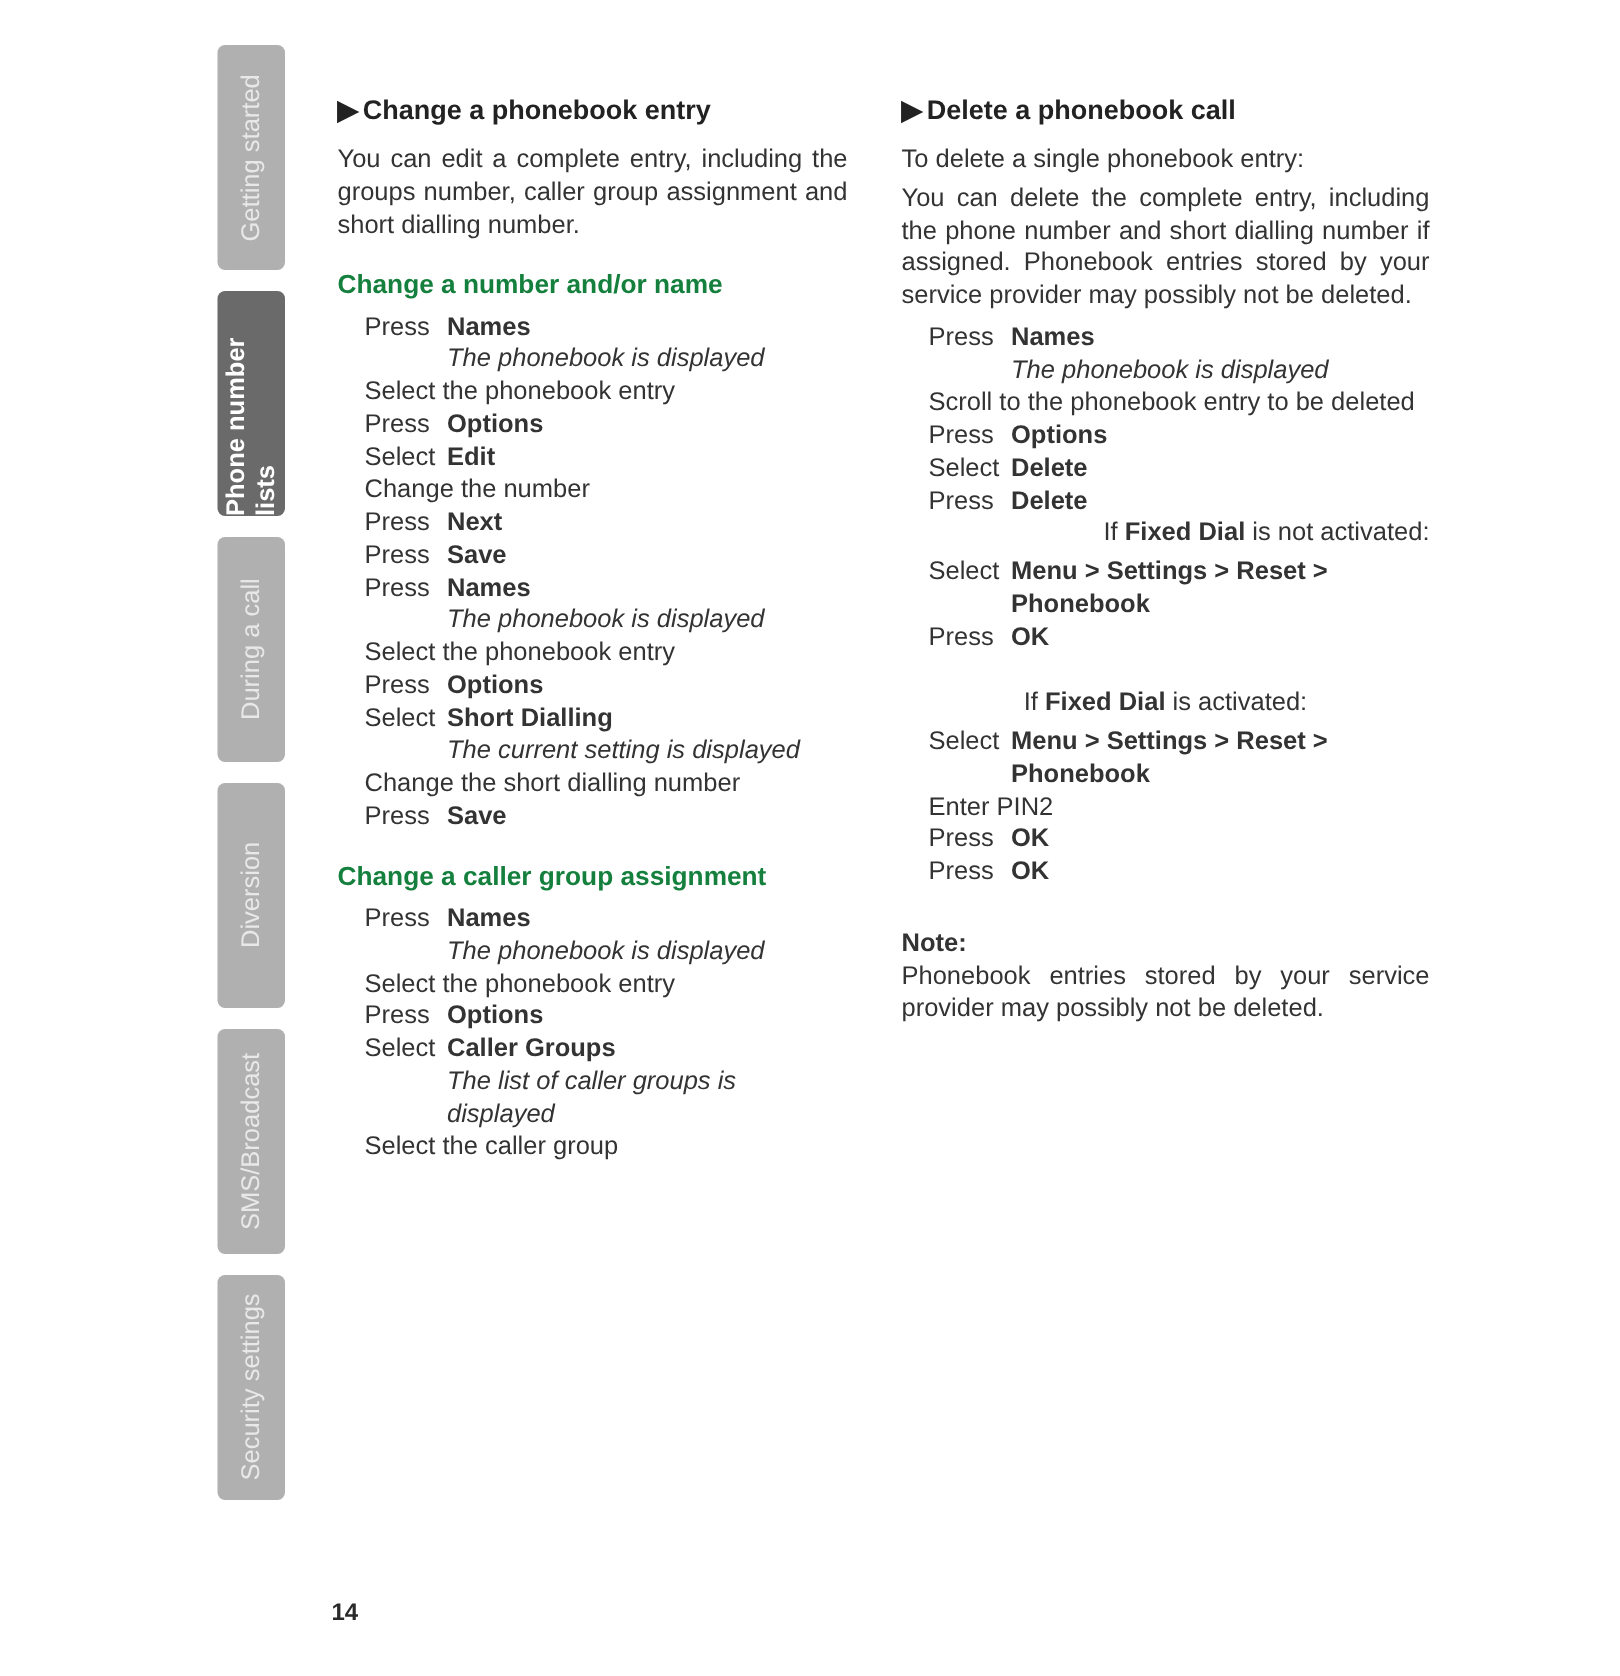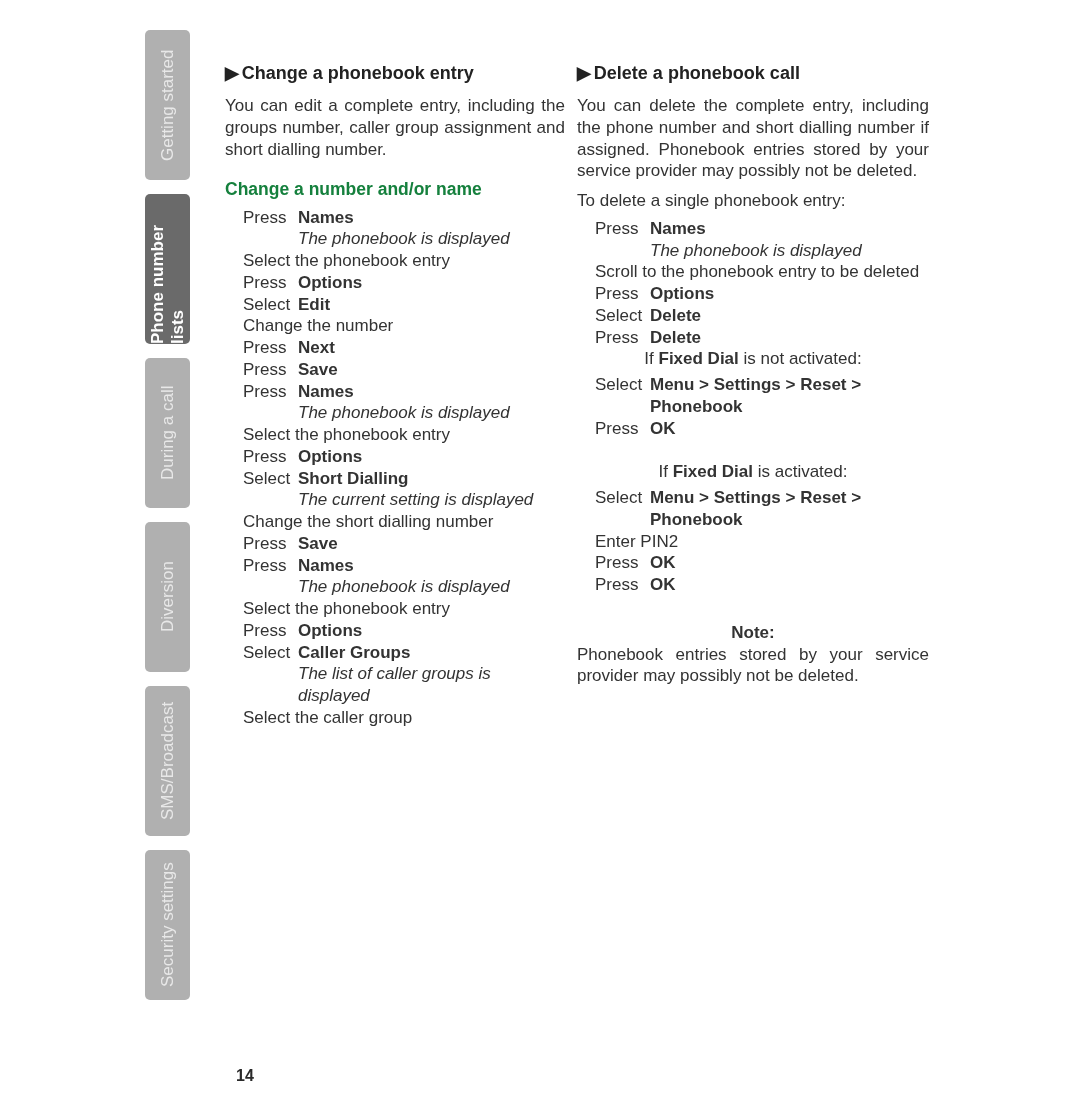--- a/index.html
+++ b/index.html
@@ -41,21 +41,21 @@
   }
   .tab.active {
     background: #6a6a6a;
     color: #ffffff;
     font-weight: bold;
   }
   .content {
     flex: 1;
     display: flex;
     padding: 30px 80px 0 25px;
-    gap: 12px;
+    gap: 36px;
   }
   .col {
     flex: 1;
     font-size: 17px;
     line-height: 1.28;
     color: #333;
     text-align: justify;
   }
   .col-left { flex: 0 0 340px; }
   .col-right { flex: 0 0 352px; }
@@ -101,26 +101,26 @@
     font-style: italic;
     padding-left: 55px;
     display: block;
   }
   .step-plain {
     display: block;
   }
   .note-title {
     font-weight: bold;
     margin-top: 26px;
-    text-align: center;
+    text-align: left;
   }
   .page-number {
     position: absolute;
     bottom: 32px;
-    left: 236px;
+    left: 221px;
     font-weight: bold;
     font-size: 16px;
   }
   b { font-weight: bold; }
 </style>
 </head>
 <body>
 
 <div class="page">
 
@@ -185,20 +185,21 @@
             <span class="step-target">Short Dialling</span>
           </div>
         <span class="step-italic">The current setting is displayed</span>
         <span class="step-plain">Change the short dialling number</span>
         <div class="step-row">
             <span class="step-verb">Press</span>
             <span class="step-target">Save</span>
           </div>
       </div>
 
+      <div class="subheading">Change a caller group assignment</div>
       <div class="steps">
         <div class="step-row">
             <span class="step-verb">Press</span>
             <span class="step-target">Names</span>
           </div>
         <span class="step-italic">The phonebook is displayed</span>
         <span class="step-plain">Select the phonebook entry</span>
         <div class="step-row">
             <span class="step-verb">Press</span>
             <span class="step-target">Options</span>
@@ -210,22 +211,22 @@
         <span class="step-italic">The list of caller groups is displayed</span>
         <span class="step-plain">Select the caller group</span>
       </div>
     </div>
 
     <div class="col col-right">
 
       <div class="section-title">
         <span class="arrow">▶</span><span>Delete a phonebook call</span>
       </div>
+      <p class="para" style="text-align:left;margin-top:8px;">To delete a single phonebook entry:</p>
       <p class="para">You can delete the complete entry, including the phone number and short dialling number if assigned. Phonebook entries stored by your service provider may possibly not be deleted.</p>
-      <p class="para" style="text-align:left;margin-top:8px;">To delete a single phonebook entry:</p>
 
       <div class="steps" style="margin-top:6px;">
         <div class="step-row">
             <span class="step-verb">Press</span>
             <span class="step-target">Names</span>
           </div>
         <span class="step-italic">The phonebook is displayed</span>
         <span class="step-plain">Scroll to the phonebook entry to be deleted</span>
         <div class="step-row">
             <span class="step-verb">Press</span>
@@ -235,21 +236,21 @@
             <span class="step-verb">Select</span>
             <span class="step-target">Delete</span>
           </div>
         <div class="step-row">
             <span class="step-verb">Press</span>
             <span class="step-target">Delete</span>
           </div>
       </div>
 
 
-      <p class="para" style="text-align:center;">
+      <p class="para" style="text-align:right;">
         <span>If </span><b>Fixed Dial</b><span> is not activated:</span>
       </p>
       <div class="steps" style="margin-top:4px;">
         <div class="step-row">
             <span class="step-verb">Select</span>
             <span class="step-target">Menu &gt; Settings &gt; Reset &gt; Phonebook</span>
           </div>
         <div class="step-row">
             <span class="step-verb">Press</span>
             <span class="step-target">OK</span>

